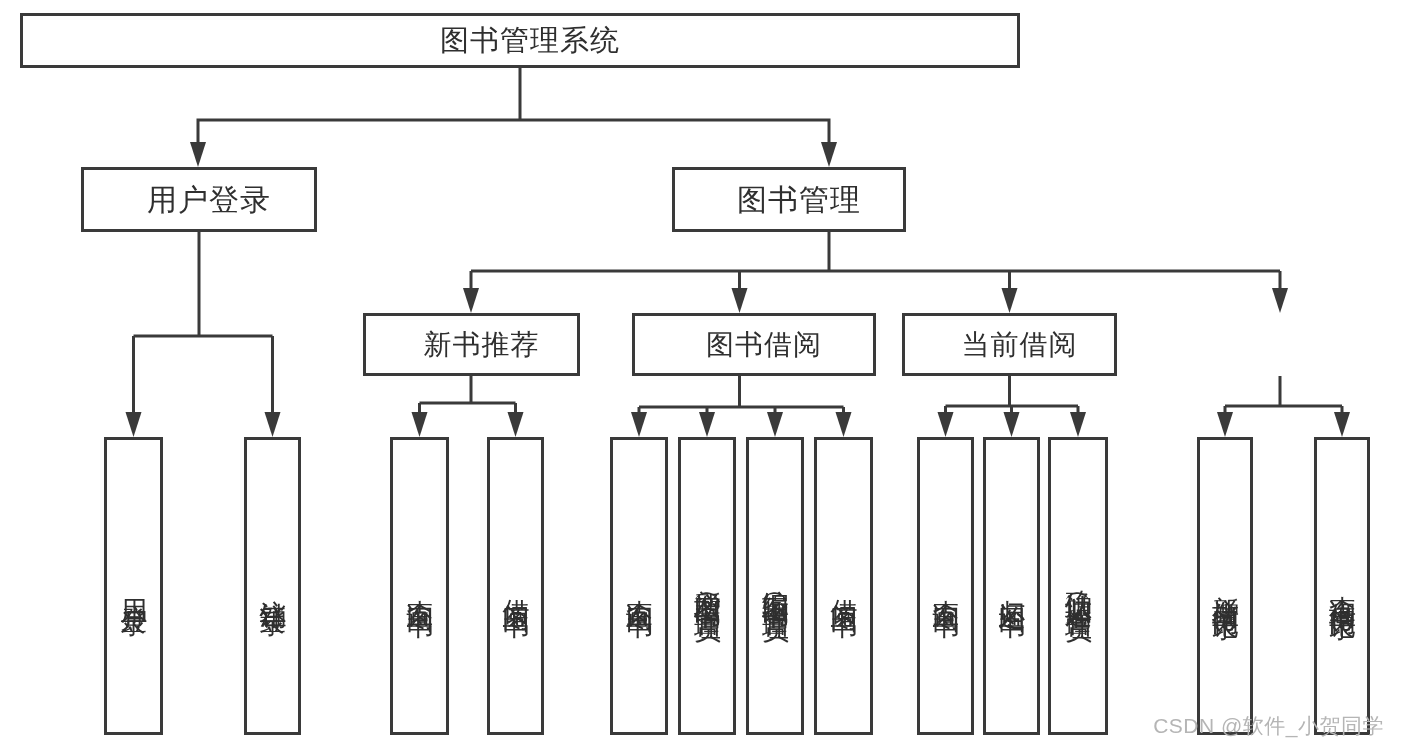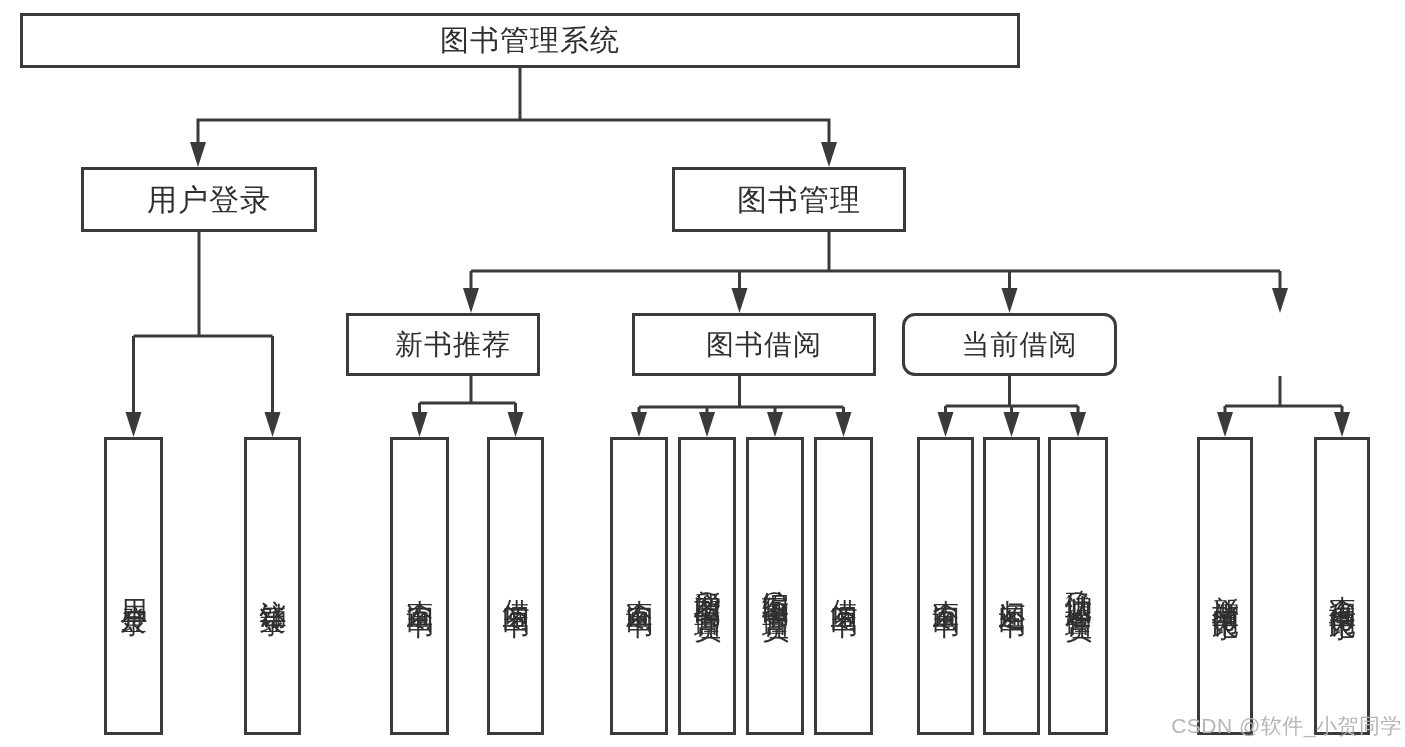--- a/index.html
+++ b/index.html
@@ -52,21 +52,21 @@
     top: 437px;
     height: 298px;
     writing-mode: vertical-rl;
     text-orientation: mixed;
     font-size: 27px;
     letter-spacing: 4px;
     line-height: 1;
   }
   .watermark {
     position: absolute;
-    right: 3px;
+    right: 21px;
     bottom: 7px;
     font-size: 21px;
     color: #b5b5b5;
     letter-spacing: 0.5px;
     white-space: nowrap;
   }
 </style>
 </head>
 <body>
 
@@ -103,23 +103,23 @@
       <polygon points="1217,412 1233,412 1225,437"></polygon>
       <polygon points="1334,412 1350,412 1342,437"></polygon>
     </g>
   </svg>
 
   <div class="node h-node root-node">图书管理系统</div>
 
   <div class="node h-node l2-node" style="left:81px; width:236px;">用户登录</div>
   <div class="node h-node l2-node" style="left:672px; width:234px;">图书管理</div>
 
-  <div class="node h-node l3-node" style="left:346px; width:194px;">新书推荐</div>
+  <div class="node h-node l3-node" style="left:363px; width:217px;">新书推荐</div>
   <div class="node h-node l3-node" style="left:632px; width:244px;">图书借阅</div>
-  <div class="node h-node l3-node" style="left:902px; width:215px;border-radius:13px;">当前借阅</div>
+  <div class="node h-node l3-node" style="left:902px; width:215px;">当前借阅</div>
 
   <div class="node leaf" style="left:104px; width:59px;">用户登录</div>
   <div class="node leaf" style="left:244px; width:57px;">注销登录</div>
 
   <div class="node leaf" style="left:390px; width:59px;">查询图书</div>
   <div class="node leaf" style="left:487px; width:57px;">借阅图书</div>
 
   <div class="node leaf" style="left:610px; width:58px;">查询图书</div>
   <div class="node leaf" style="left:678px; width:58px;">新增图书（管理员）</div>
   <div class="node leaf" style="left:746px; width:58px;">编辑图书（管理员）</div>

